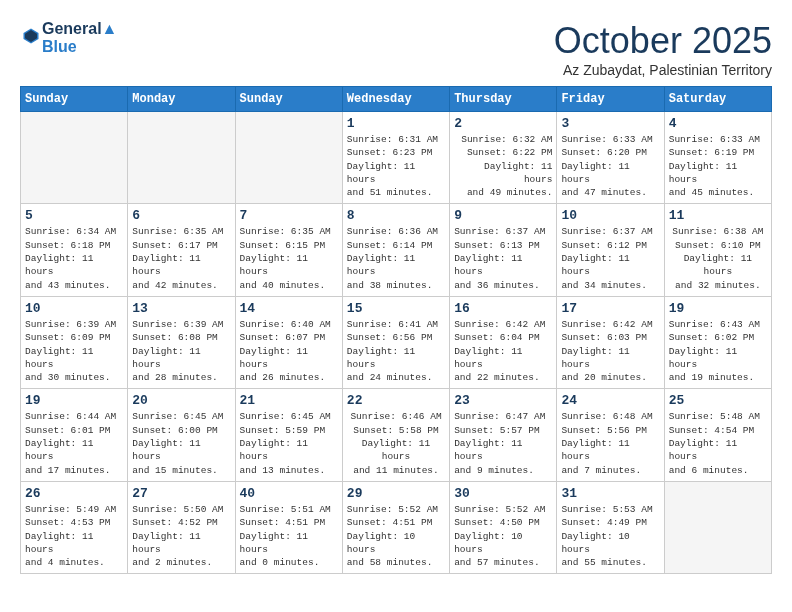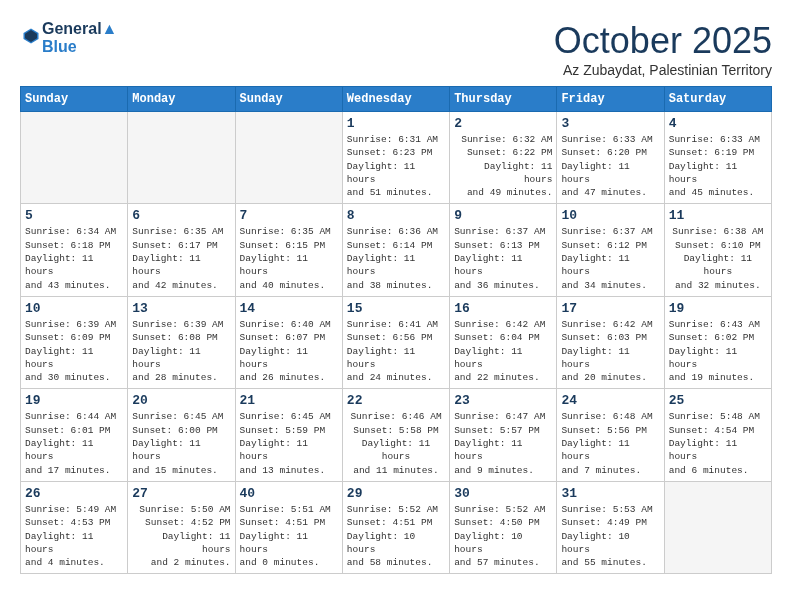--- a/index.html
+++ b/index.html
@@ -301,21 +301,21 @@
       <tr>
         <td>
           <span class="day-number">26</span>
           <div class="day-info" style="white-space: pre-line;">Sunrise: 5:49 AM
 Sunset: 4:53 PM
 Daylight: 11 hours
 and 4 minutes.</div>
         </td>
         <td>
           <span class="day-number">27</span>
-          <div class="day-info" style="white-space: pre-line; text-align: right;">Sunrise: 5:50 AM
+          <div class="day-info" style="white-space: pre-line;">Sunrise: 5:50 AM
 Sunset: 4:52 PM
 Daylight: 11 hours
 and 2 minutes.</div>
         </td>
         <td>
           <span class="day-number">40</span>
           <div class="day-info" style="white-space: pre-line;">Sunrise: 5:51 AM
 Sunset: 4:51 PM
 Daylight: 11 hours
 and 0 minutes.</div>

